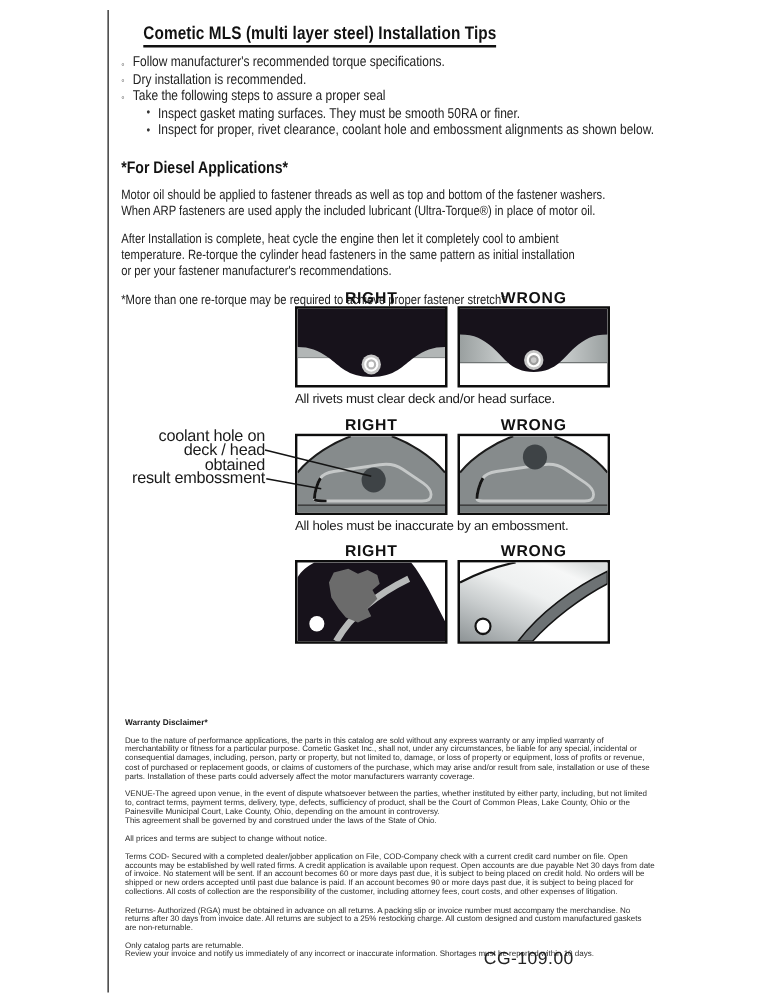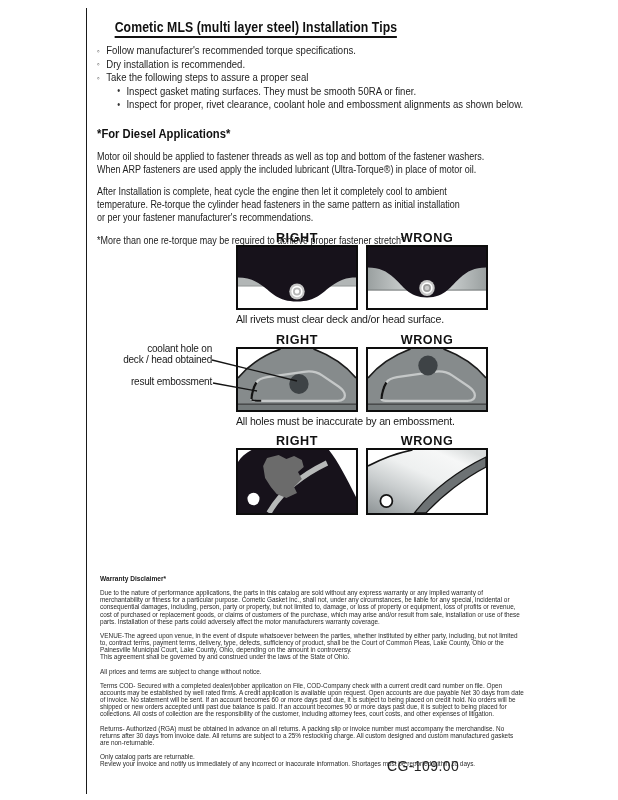--- a/index.html
+++ b/index.html
@@ -27,21 +27,21 @@
   
   .diagram-area{position:absolute;left:236px;top:231px;width:252px;}
   .diag-row{margin-bottom:7px;}
   .lblrow,.figrow{display:grid;grid-template-columns:122px 122px;column-gap:8px;}
   .rw-label{text-align:center;font-size:12.6px;font-weight:bold;letter-spacing:0.6px;color:#111;height:14px;}
   .figbox{box-sizing:border-box;width:122px;border:2.5px solid #0d0d0d;background:#fff;}
   .h65{height:65px;}.h67{height:67px;}
   .figbox svg{display:block;width:100%;height:100%;}
   .caption{margin-top:4px;font-size:10.6px;letter-spacing:-0.2px;color:#1a1a1a;width:300px;line-height:11.5px;}
 
-  .anno{position:absolute;text-align:right;font-size:10px;line-height:11.4px;color:#1a1a1a;letter-spacing:-0.2px;}
+  .anno{position:absolute;text-align:right;font-size:13px;line-height:11.4px;color:#1a1a1a;letter-spacing:-0.2px;}
   #anno-coolant{left:116px;top:343px;width:96px;}
   #anno-emboss{left:101px;top:376px;width:111px;}
   .leader-svg{position:absolute;left:211px;top:354px;pointer-events:none;}
 
   
   .fineprint{position:absolute;left:100px;top:575px;width:424px;font-size:6.4px;line-height:7.15px;color:#2a2a2a;}
   .fineprint .fp-h{font-weight:bold;font-size:6.6px;color:#1a1a1a;}
   .fp-gap{margin-top:7px;}
   .doc-code{position:absolute;left:387px;top:758px;font-size:14px;letter-spacing:0.4px;color:#222;}
 </style>

